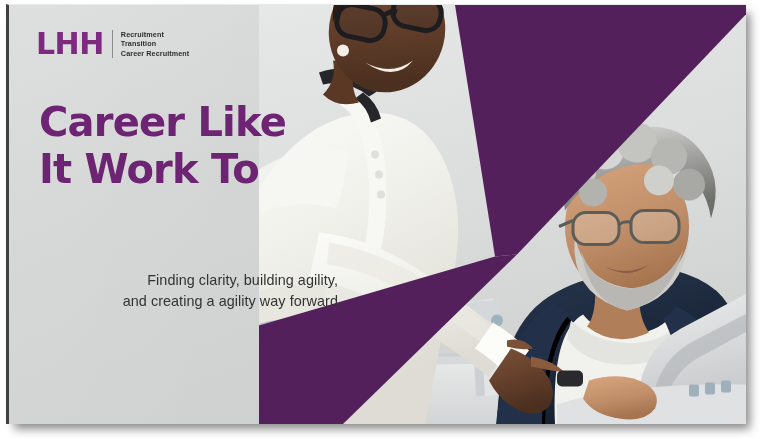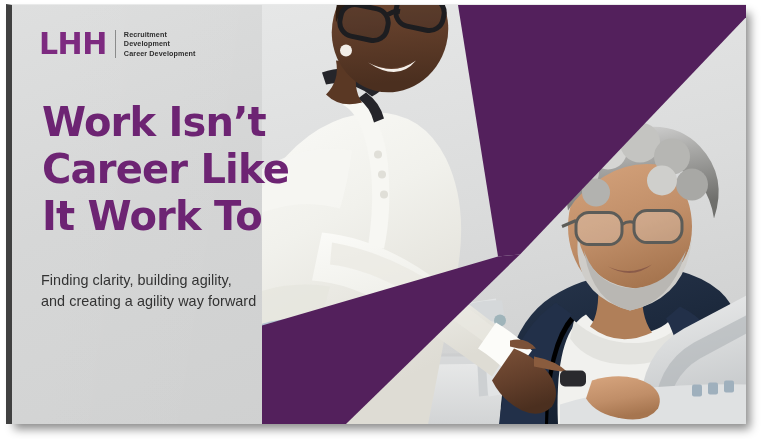--- a/index.html
+++ b/index.html
@@ -24,21 +24,21 @@
   #slide-card {
     position: absolute;
     left: 6px;
     top: 4px;
     width: 740px;
     height: 420px;
     background: #a3a3a3;
     overflow: hidden;
     box-shadow: 6px 7px 9px -2px rgba(0,0,0,0.46);
     border-top: 1px solid #e9eaea;
-    border-left: 6px solid #404040;
+    border-left: 3px solid #404040;
     box-sizing: border-box;
   }
 
   
   .left-panel {
     position: absolute;
     left: 0; top: 0;
     width: 330px; height: 100%;
     background: linear-gradient(160deg, #dcdddd 0%, #d4d5d5 45%, #cfd0d0 100%);
   }
@@ -124,20 +124,21 @@
     width: 300px;
   }
   .subtitle div {
     font-family: "Liberation Sans", sans-serif;
     font-weight: 400;
     font-size: 14.4px;
     line-height: 20.5px;
     color: #333333;
     letter-spacing: 0.05px;
     white-space: nowrap;
+    text-align: right;
   }
 
   
   .card-sheen {
     position: absolute; inset: 0;
     pointer-events: none;
     background: linear-gradient(100deg, rgba(255,255,255,0.07) 0%, rgba(255,255,255,0) 35%);
   }
 </style>
 </head>
@@ -299,27 +300,26 @@
       </svg>
     </div>
 
     <div class="card-sheen"></div>
 
     <div class="logo-block">
       <div class="logo-mark">LHH</div>
       <div class="logo-rule"></div>
       <div class="logo-tagline">
         <span>Recruitment</span>
-        <span>Development</span>
-        <span>Career Development</span>
+        <span>Transition</span>
+        <span>Career Recruitment</span>
       </div>
     </div>
 
     <div class="headline">
-      <div>Work Isn’t</div>
       <div>Career Like</div>
       <div>It Work To</div>
     </div>
 
     <div class="subtitle">
       <div>Finding clarity, building agility,</div>
       <div>and creating a agility way forward</div>
     </div>
 
   </div>

